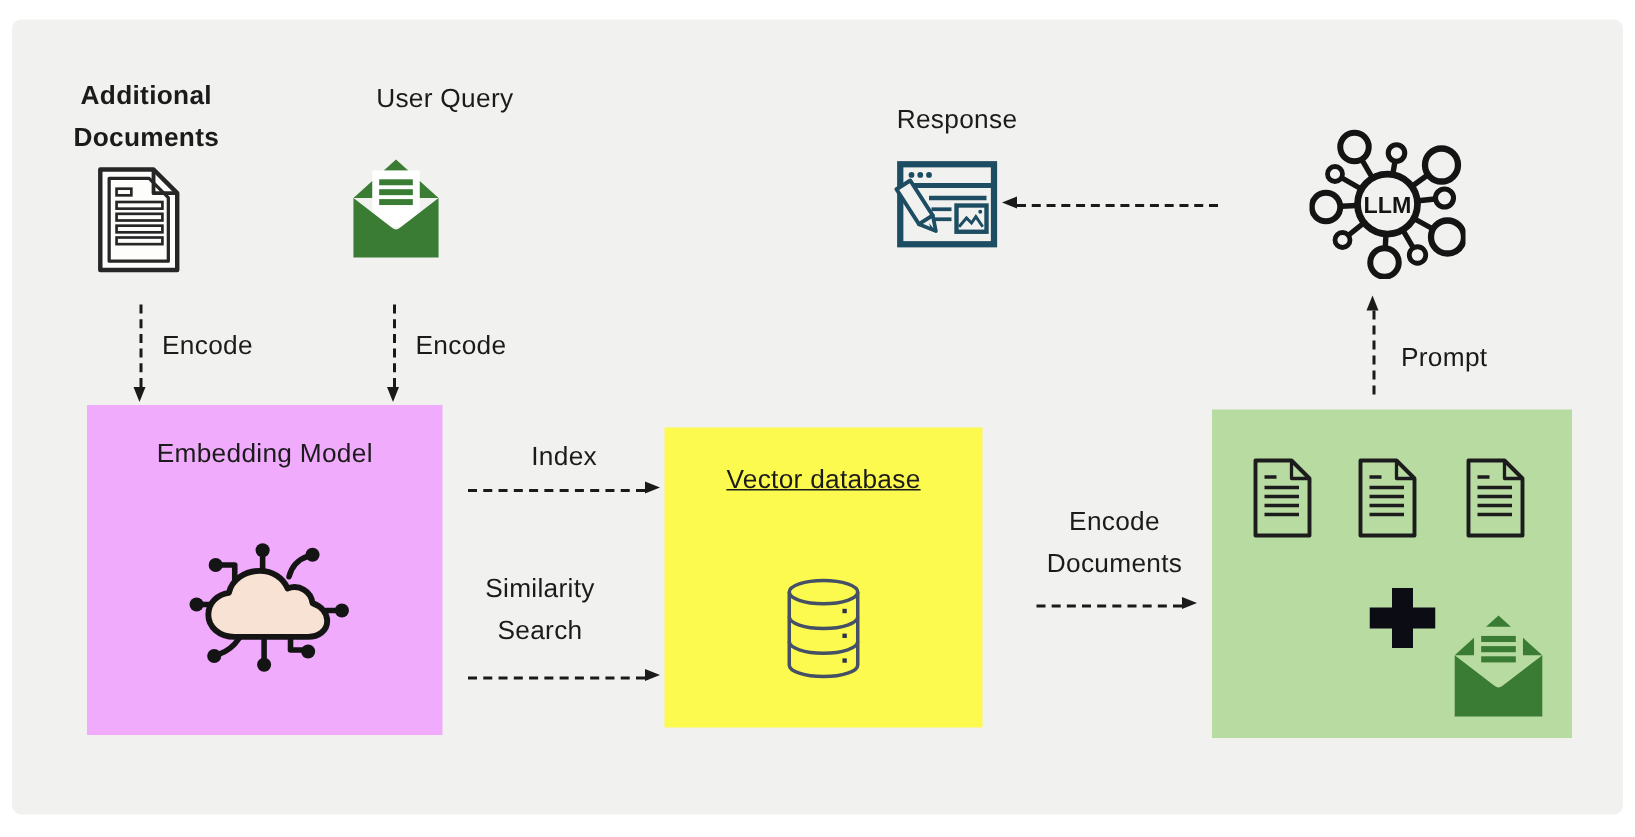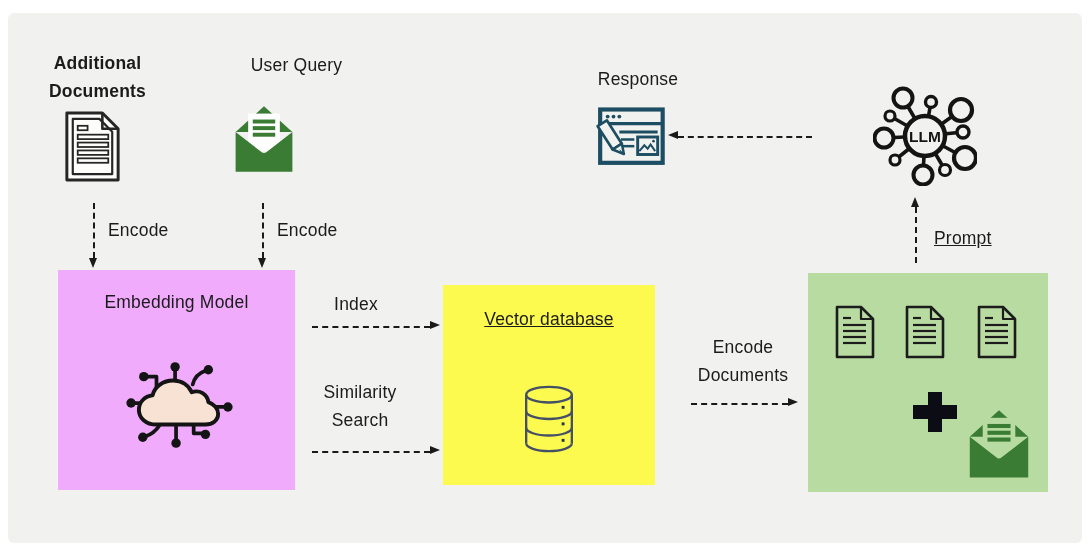--- a/index.html
+++ b/index.html
@@ -85,21 +85,21 @@
           <circle cx="7" cy="44" r="4.8"></circle>
         <circle cx="106" cy="48" r="4.8"></circle>
           <circle cx="19" cy="79" r="4.8"></circle>
         <circle cx="53" cy="85" r="4.8"></circle>
           <circle cx="83" cy="76" r="4.8"></circle>
       </g>
       <path d="M33 66 C22 66 15 59 15 51 C15 43 21 37 29 36 C31 27 40 21 50 21 C59 21 66 26 69 33 C77 30 85 35 86 43 C92 45 96 50 96 55 C96 62 90 66 83 66 Z" fill="#f8e2d3" stroke="#141414" stroke-width="4" stroke-linejoin="round"></path>
     </svg>
   </div>
 
-  <div class="lbl" style="left:314px;top:290px;width:84px;">Index</div>
+  <div class="lbl" style="left:314px;top:290px;width:84px;text-align:right;">Index</div>
   <div class="harrow right" style="left:312px;top:326px;width:118px;"></div>
   <div class="lbl" style="left:304px;top:378px;width:112px;">Similarity Search</div>
   <div class="harrow right" style="left:312px;top:451px;width:118px;"></div>
 
   <div class="node-box" style="left:443px;top:285px;width:212px;height:200px;background:#fcfa4e;">
     <div class="box-label" style="top:20px;text-decoration:underline;">Vector database</div>
     <svg class="abs" style="left:80px;top:100px;" width="52" height="68" viewBox="0 0 52 70">
       <g stroke="#454f66" stroke-width="2.4" fill="none">
         <ellipse cx="26" cy="10" rx="23.5" ry="8"></ellipse>
         <path d="M2.5 10 V60"></path>
@@ -160,21 +160,21 @@
       <polygon points="50,2 93,41 7,41" fill="#3a7c33"></polygon>
       <rect x="26" y="13" width="48" height="57" fill="#b8dba2"></rect>
       <rect x="33" y="22" width="34" height="6" fill="#3a7c33"></rect>
       <rect x="33" y="32" width="34" height="6" fill="#3a7c33"></rect>
       <rect x="33" y="42" width="34" height="6" fill="#3a7c33"></rect>
       <path d="M7 41 L7 101 L93 101 L93 41 L54 71 Q50 74.5 46 71 Z" fill="#3a7c33"></path>
     </svg>
   </div>
 
   <div class="varrow up" style="left:915px;top:207px;height:56px;"></div>
-  <div class="lbl left" style="left:934px;top:224px;width:80px;text-decoration:underline;">Prompt</div>
+  <div class="lbl left" style="left:934px;top:224px;width:80px;">Prompt</div>
 
   <svg class="abs" style="left:873px;top:86px;" width="104" height="100" viewBox="0 0 104 100">
     <g stroke="#141414" stroke-width="3.6">
       <line x1="52" y1="50" x2="30" y2="12"></line>
         <line x1="52" y1="50" x2="58" y2="16"></line>
       <line x1="52" y1="50" x2="88" y2="24"></line>
         <line x1="52" y1="50" x2="17" y2="30"></line>
       <line x1="52" y1="50" x2="11" y2="52"></line>
         <line x1="52" y1="50" x2="90" y2="46"></line>
       <line x1="52" y1="50" x2="92" y2="72"></line>

